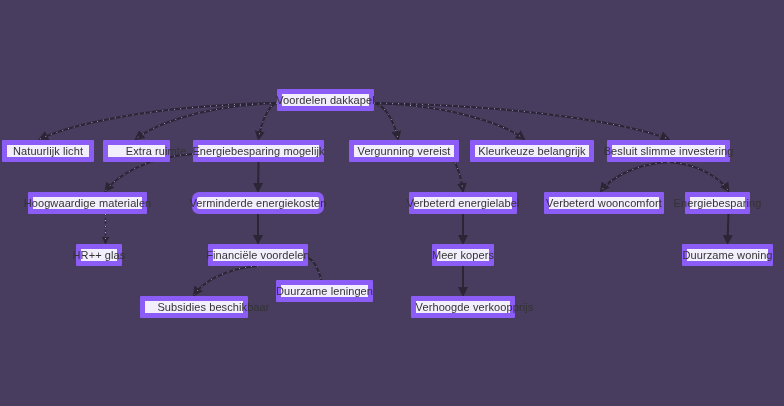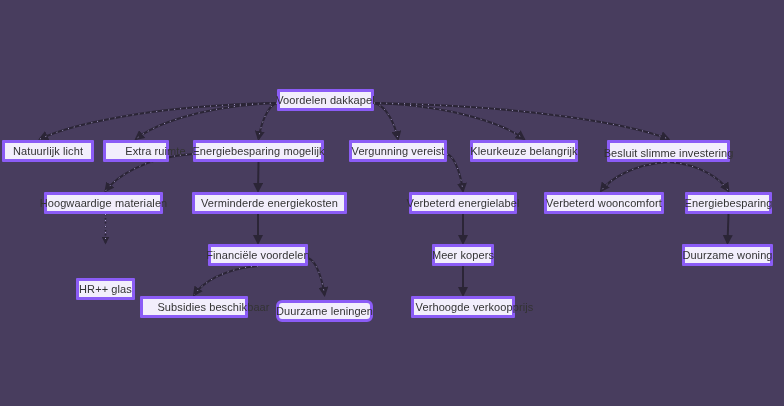--- a/index.html
+++ b/index.html
@@ -20,21 +20,21 @@
     left: 0;
     top: 0;
     width: 784px;
     height: 406px;
     pointer-events: none;
   }
   .node {
     position: absolute;
     box-sizing: border-box;
     background: #f2eefc;
-    border: 3px solid #8b5cf6;
+    border: 5px solid #8b5cf6;
     color: #333333;
     font-size: 11px;
     line-height: 1;
     display: flex;
     align-items: center;
     justify-content: center;
     white-space: nowrap;
     padding: 0 9px;
     height: 22px;
     border-radius: 1px;
@@ -89,59 +89,59 @@
       </div>
       <div class="node" style="left: 2px; top: 140px; width: 92px;">
         <span>Natuurlijk licht</span>
       </div>
       <div class="node" style="left: 103px; top: 140px; width: 66px; padding-left: 48px;">
         <span>Extra ruimte</span>
       </div>
       <div class="node" style="left: 193px; top: 140px; width: 131px;">
         <span>Energiebesparing mogelijk</span>
       </div>
-      <div class="node" style="left: 349px; top: 140px; width: 98px;">
+      <div class="node" style="left: 349px; top: 140px; width: 110px;">
         <span>Vergunning vereist</span>
       </div>
-      <div class="node" style="left: 470px; top: 140px; width: 108px;">
+      <div class="node" style="left: 470px; top: 140px; width: 124px;">
         <span>Kleurkeuze belangrijk</span>
       </div>
       <div class="node" style="left: 607px; top: 140px; width: 123px; align-items: flex-end;">
         <span>Besluit slimme investering</span>
       </div>
-      <div class="node" style="left: 44px; top: 192px; width: 119px; text-align: center;">
+      <div class="node" style="left: 28px; top: 192px; width: 119px; text-align: center;">
         <span>Hoogwaardige materialen</span>
       </div>
-      <div class="node" style="left: 192px; top: 192px; width: 155px;">
+      <div class="node" style="left: 192px; top: 192px; width: 132px; border-radius: 7px;">
         <span>Verminderde energiekosten</span>
       </div>
       <div class="node" style="left: 409px; top: 192px; width: 108px;">
         <span>Verbeterd energielabel</span>
       </div>
       <div class="node" style="left: 544px; top: 192px; width: 120px;">
         <span>Verbeterd wooncomfort</span>
       </div>
-      <div class="node" style="left: 685px; top: 192px; width: 87px;">
+      <div class="node" style="left: 685px; top: 192px; width: 65px;">
         <span>Energiebesparing</span>
       </div>
-      <div class="node" style="left: 76px; top: 244px; width: 59px; margin-top: 34px;">
+      <div class="node" style="left: 76px; top: 244px; width: 46px;">
         <span>HR++ glas</span>
       </div>
       <div class="node" style="left: 208px; top: 244px; width: 100px;">
         <span>Financiële voordelen</span>
       </div>
       <div class="node" style="left: 432px; top: 244px; width: 62px;">
         <span>Meer kopers</span>
       </div>
       <div class="node" style="left: 682px; top: 244px; width: 91px; text-align: center;">
         <span>Duurzame woning</span>
       </div>
       <div class="node" style="left: 140px; top: 296px; width: 108px; padding-left: 48px;">
         <span>Subsidies beschikbaar</span>
       </div>
-      <div class="node" style="left: 276px; top: 300px; width: 97px; border-radius: 6px;">
+      <div class="node" style="left: 276px; top: 280px; width: 97px;">
         <span>Duurzame leningen</span>
       </div>
       <div class="node" style="left: 411px; top: 296px; width: 104px; padding-left: 32px;">
         <span>Verhoogde verkoopprijs</span>
       </div>
     </div>
 </div>
 
 </body></html>

